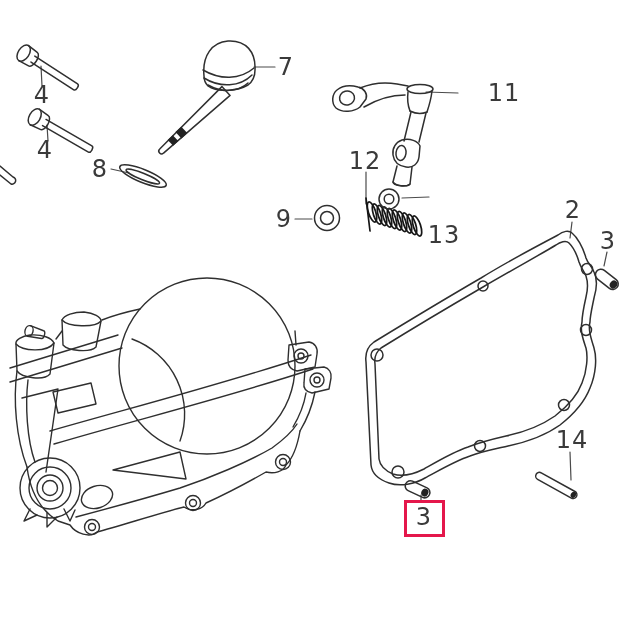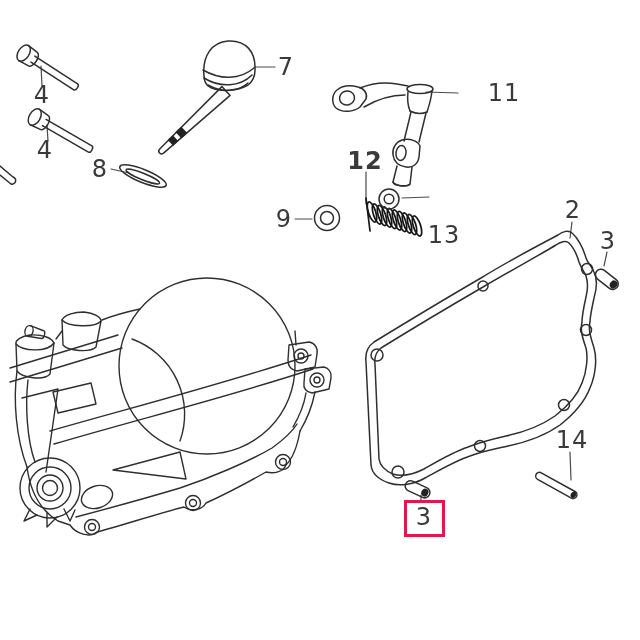--- a/index.html
+++ b/index.html
@@ -208,20 +208,20 @@
 </svg>
 
 <div class="highlight-box" style="left: 404px; top: 500px; width: 41px; height: 37px; border-color: rgb(228, 23, 75);"></div>
 
 <div class="part-label" style="left: 42px; top: 95px; color: rgb(58, 58, 58);">4</div>
 <div class="part-label" style="left: 45px; top: 150px; color: rgb(58, 58, 58);">4</div>
 <div class="part-label" style="left: 286px; top: 67px; color: rgb(58, 58, 58);">7</div>
 <div class="part-label" style="left: 100px; top: 169px; color: rgb(58, 58, 58);">8</div>
 <div class="part-label" style="left: 284px; top: 219px; color: rgb(58, 58, 58);">9</div>
 <div class="part-label" style="left: 472px; top: 93px; color: rgb(58, 58, 58); margin-left: 32px;">11</div>
-<div class="part-label" style="left: 365px; top: 161px; color: rgb(58, 58, 58); font-weight: bold;">12</div>
+<div class="part-label" style="left: 365px; top: 161px; color: rgb(58, 58, 58);">12</div>
 <div class="part-label" style="left: 444px; top: 197px; color: rgb(58, 58, 58); margin-top: 38px;">13</div>
 <div class="part-label" style="left: 573px; top: 210px; color: rgb(58, 58, 58);">2</div>
 <div class="part-label" style="left: 608px; top: 241px; color: rgb(58, 58, 58);">3</div>
 <div class="part-label" style="left: 572px; top: 440px; color: rgb(58, 58, 58);">14</div>
 <div class="part-label" style="left: 424px; top: 517px; color: rgb(58, 58, 58);">3</div>
 
 </div>
 
 </body></html>

